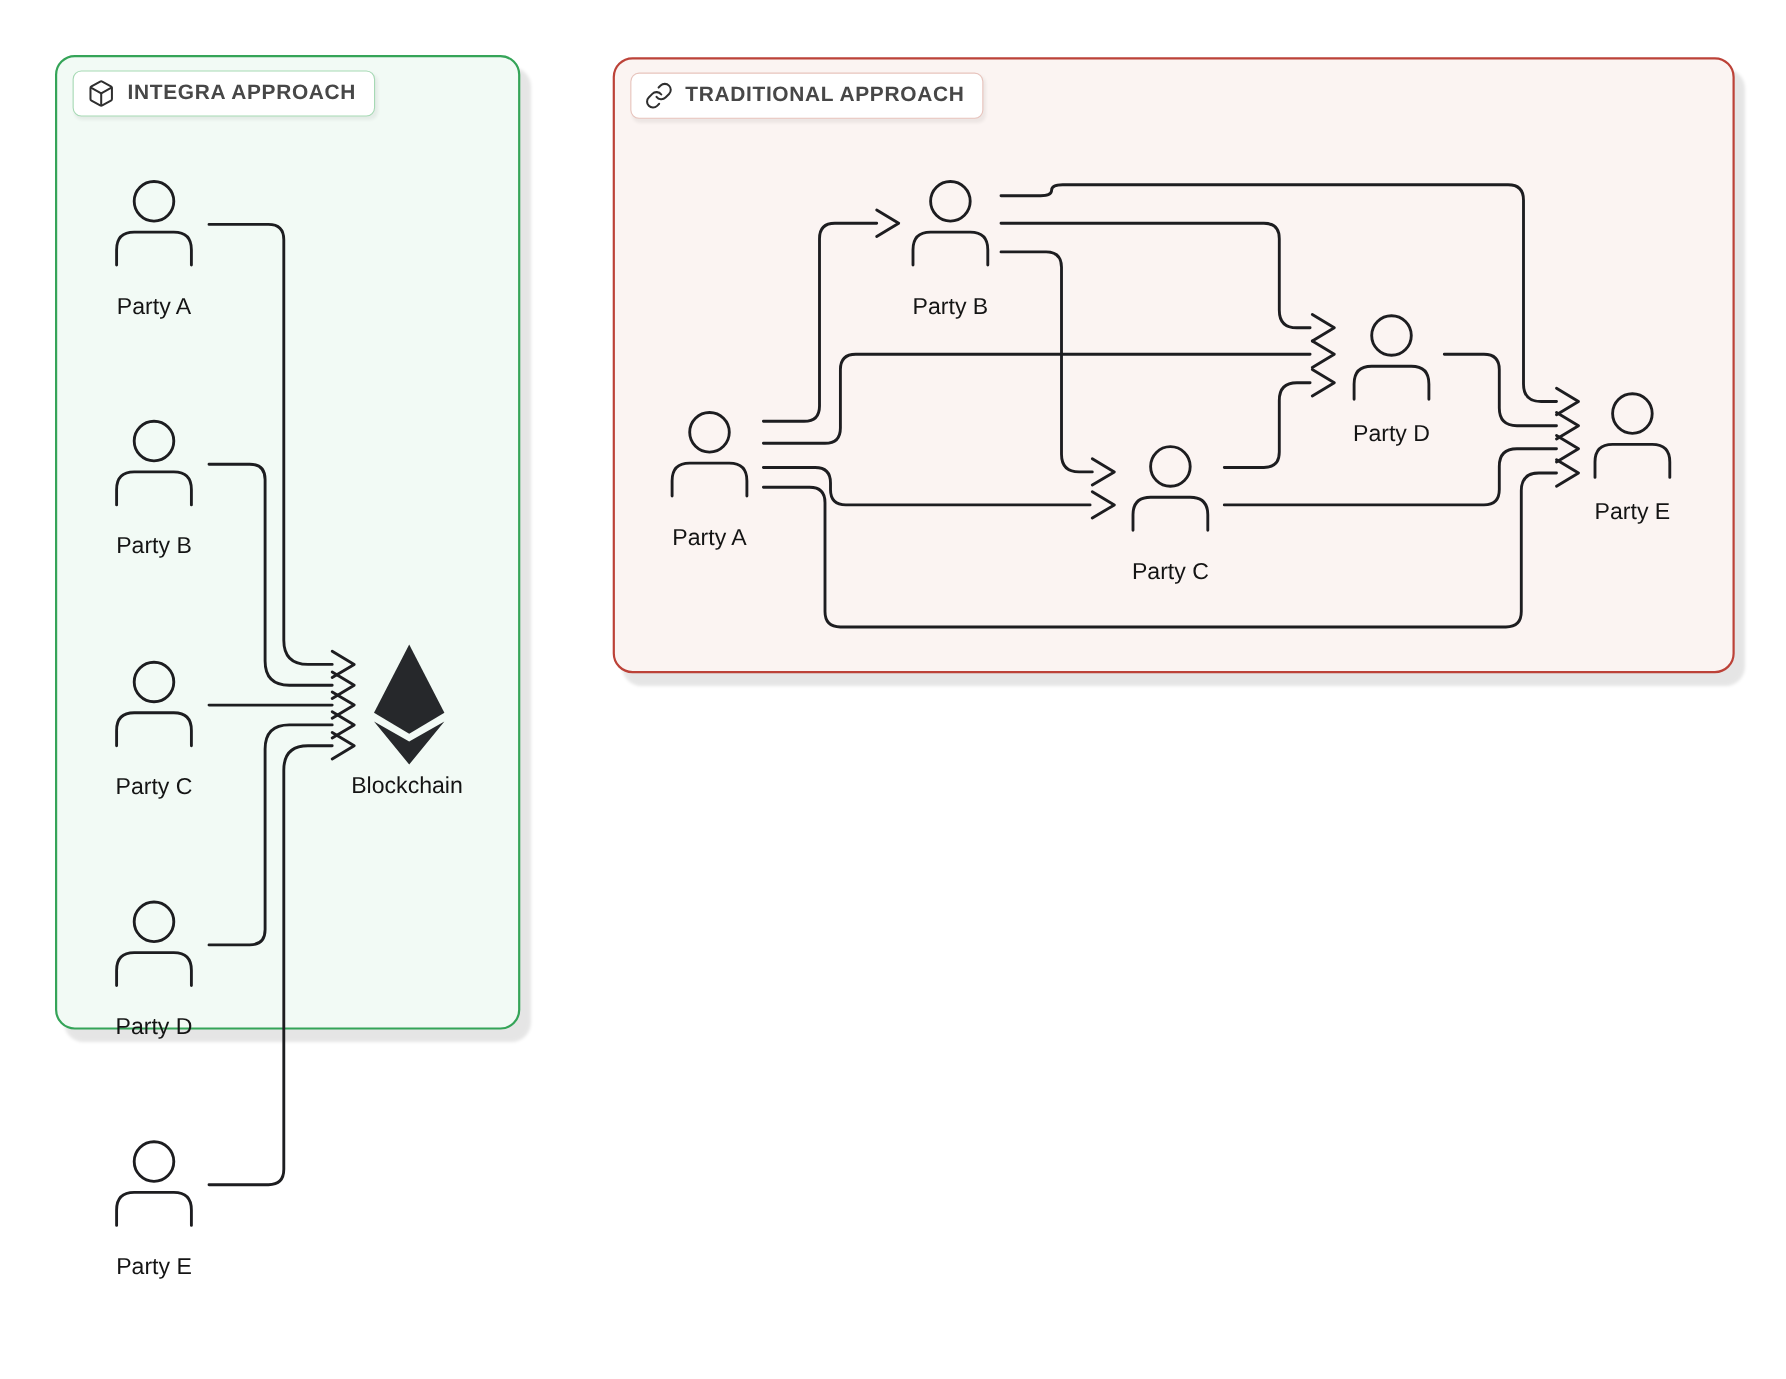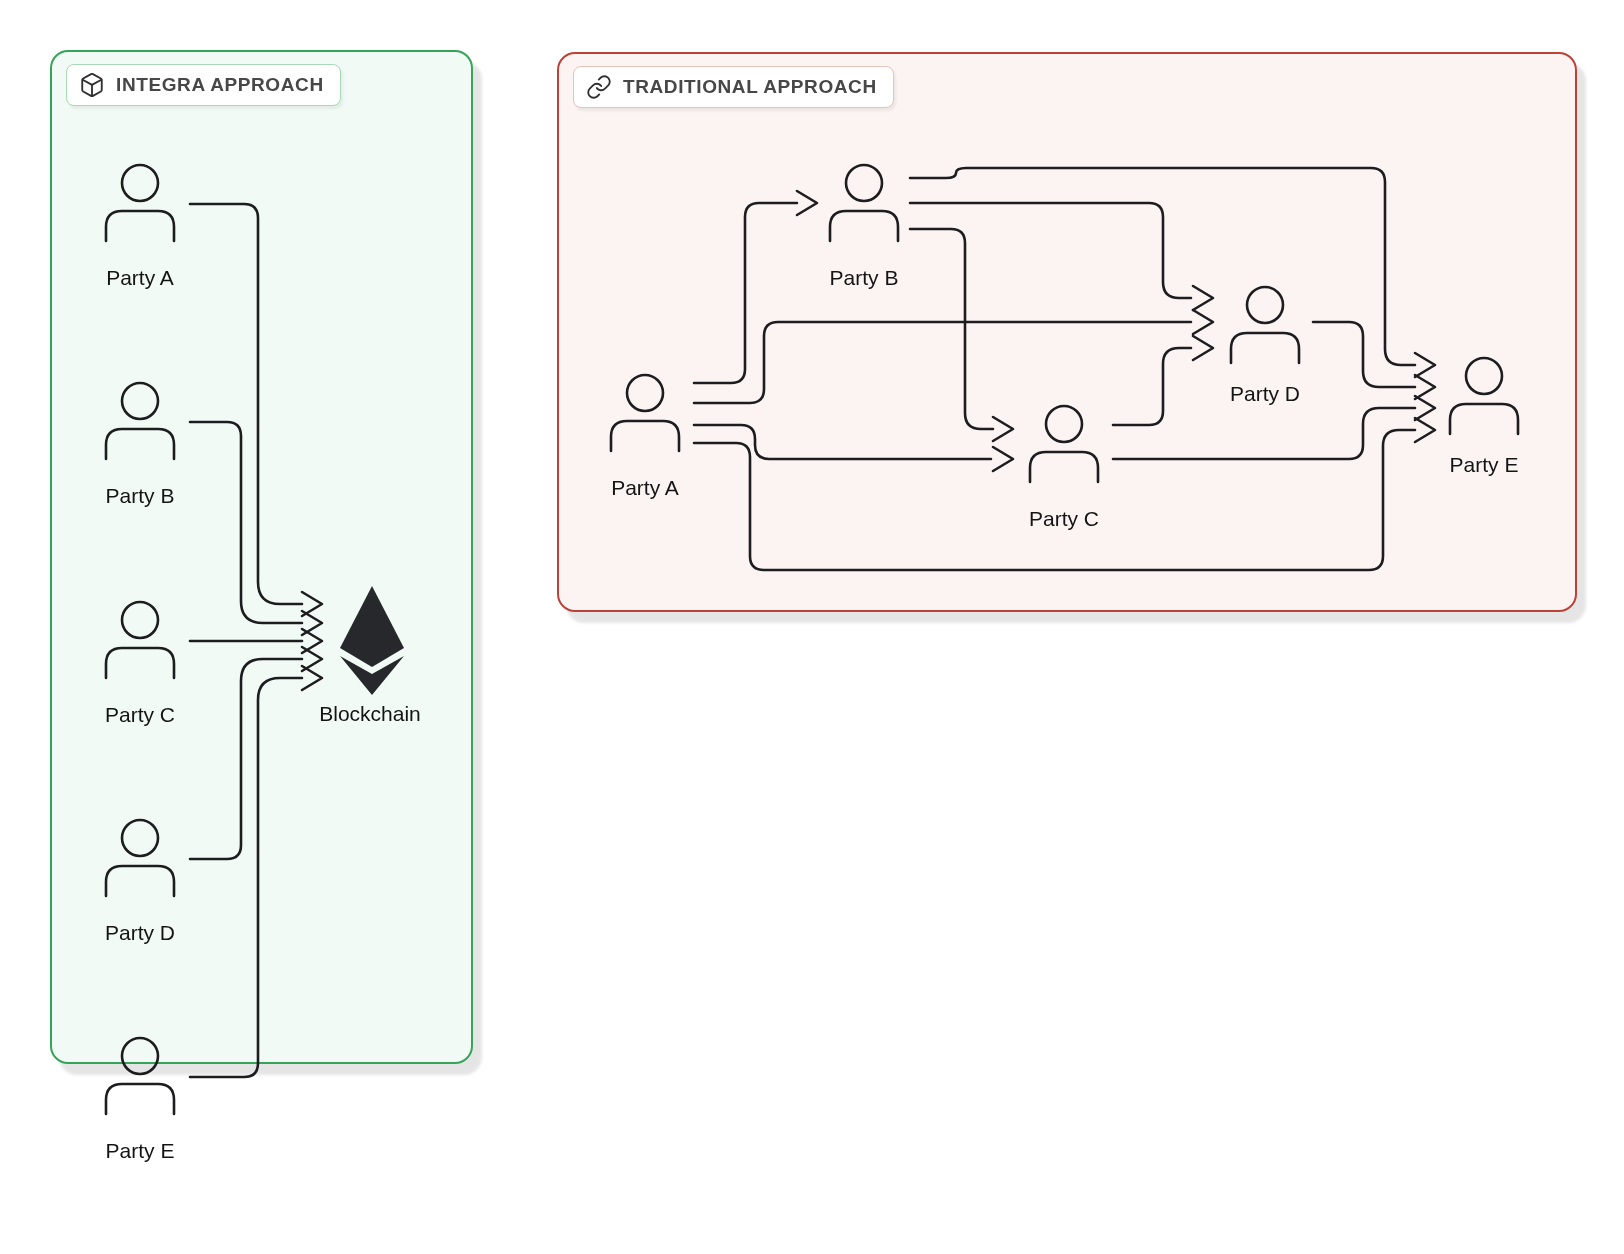--- a/index.html
+++ b/index.html
@@ -1,21 +1,21 @@
 <!DOCTYPE html>
 <html style="--green-border: #35a458; --green-bg: #f2faf5; --green-badge-border: #a6d9b4; --red-border: #bc4238; --red-bg: #fbf4f2; --red-badge-border: #e7c3bc; --line: #1d1d20; --label: #141414; --eth: #26282b;"><head>
 <meta charset="utf-8">
 <style>
   html,body{margin:0;padding:0;background:#ffffff;}
   .stage{position:relative;width:1624px;height:1254px;background:#ffffff;overflow:hidden;
          font-family:"Liberation Sans",sans-serif;}
 
   .panel{position:absolute;box-sizing:border-box;border-radius:18px;
          box-shadow:9px 11px 3px rgba(0,0,0,0.10);}
-  .panel-green{left:50px;top:50px;width:423px;height:1014px;
+  .panel-green{left:50px;top:50px;width:423px;height:886px;
                border:2.5px solid var(--green-border);background:var(--green-bg);}
   .panel-red{left:557px;top:52px;width:1020px;height:560px;
              border:2.5px solid var(--red-border);background:var(--red-bg);padding-left:32px;}
 
   .badge{position:absolute;left:14px;top:12px;display:inline-flex;align-items:center;
          gap:11px;background:#ffffff;border-radius:8px;padding:7px 16px 7px 12px;
          box-shadow:2px 3px 3px rgba(0,0,0,0.06);}
   .badge-green{border:1.5px solid var(--green-badge-border);}
   .badge-red{border:1.5px solid var(--red-badge-border);}
   .badge-label{font-size:19px;font-weight:600;letter-spacing:0.6px;color:#474747;

